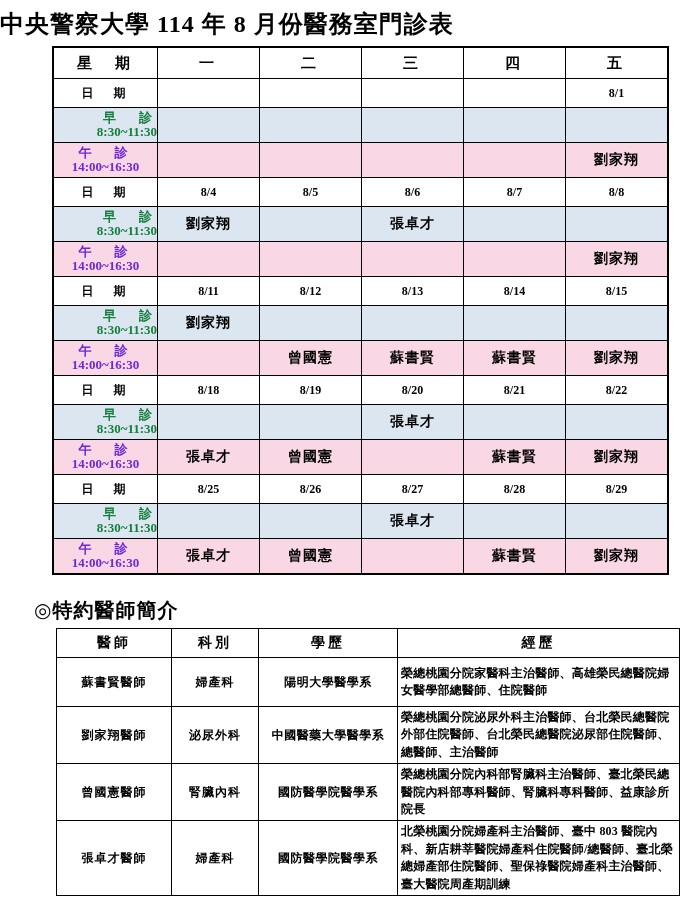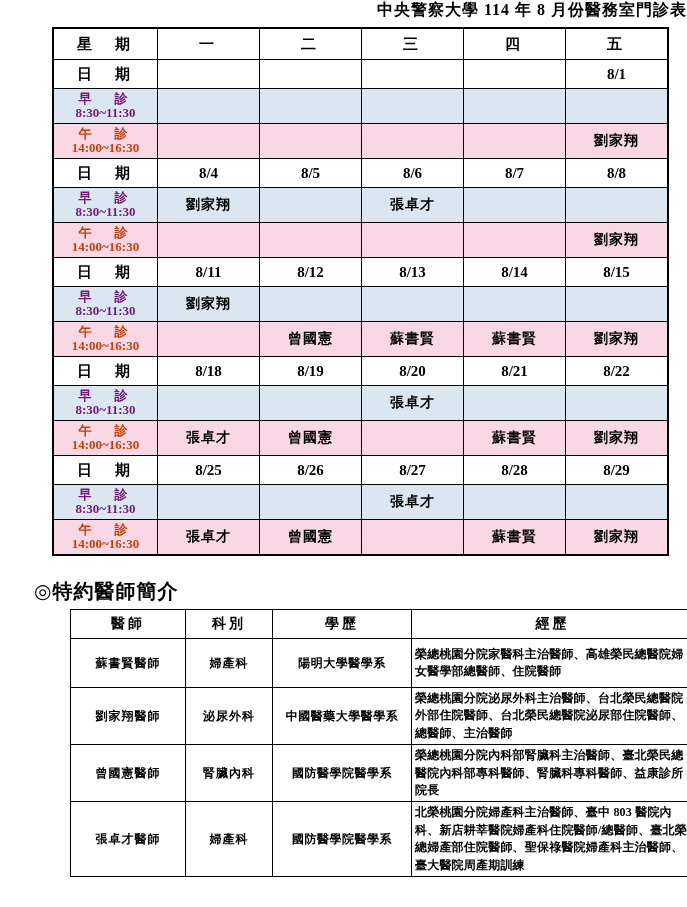--- a/index.html
+++ b/index.html
@@ -15,24 +15,25 @@
     position: relative;
     overflow: hidden;
   }
   .page {
     width: 687px;
     height: 907px;
     position: relative;
     box-sizing: border-box;
   }
   .title {
-    text-align: right;
-    font-size: 16px;
-    font-weight: bold;
-    letter-spacing: 1px;
+    text-align: left;
+    font-size: 24px;
+    font-weight: bold;
+    letter-spacing: 1px;
+    padding-top: 8px;
     padding-bottom: 6px;
     font-family: "Liberation Serif", "DejaVu Serif", serif;
   }
 
   
   .schedule-wrap {
     padding: 0 38px 0 52px;
   }
   table.schedule {
     width: 611px;
@@ -57,51 +58,52 @@
   }
   
   tr.weekday td {
     font-size: 15px;
     height: 30px;
     letter-spacing: 4px;
   }
   
   tr.daterow td {
     height: 28px;
-    font-size: 15px;
+    font-size: 12px;
   }
   tr.daterow td.labelcell {
     letter-spacing: 4px;
   }
   
   tr.morning td {
     background: #dce6f1;
     height: 34px;
   }
   tr.morning td.labelcell {
-    color: #701a75;
+    color: #15803d;
     line-height: 1.05;
     font-size: 13px;
+    text-align: right;
   }
   tr.morning td.labelcell .l1 {
     letter-spacing: 5px;
     display: block;
   }
   tr.morning td.labelcell .l2 {
     letter-spacing: 0px;
     display: block;
     font-family: "Liberation Serif", "DejaVu Serif", serif;
   }
   
   tr.afternoon td {
     background: #f9d7e4;
     height: 34px;
   }
   tr.afternoon td.labelcell {
-    color: #c2410c;
+    color: #6d28d9;
     line-height: 1.05;
     font-size: 13px;
   }
   tr.afternoon td.labelcell .l1 {
     letter-spacing: 5px;
     display: block;
   }
   tr.afternoon td.labelcell .l2 {
     letter-spacing: 0px;
     display: block;
@@ -113,21 +115,21 @@
   }
 
   
   .intro-heading {
     margin: 22px 0 4px 34px;
     font-size: 20px;
     font-weight: bold;
     letter-spacing: 1px;
   }
   .intro-wrap {
-    padding: 0 46px 0 70px;
+    padding: 0 46px 0 56px;
   }
   table.intro {
     width: 595px;
     border-collapse: collapse;
     table-layout: fixed;
     border: 1px solid #000;
   }
   table.intro td, table.intro th {
     border: 1px solid #000;
     padding: 2px 3px;

